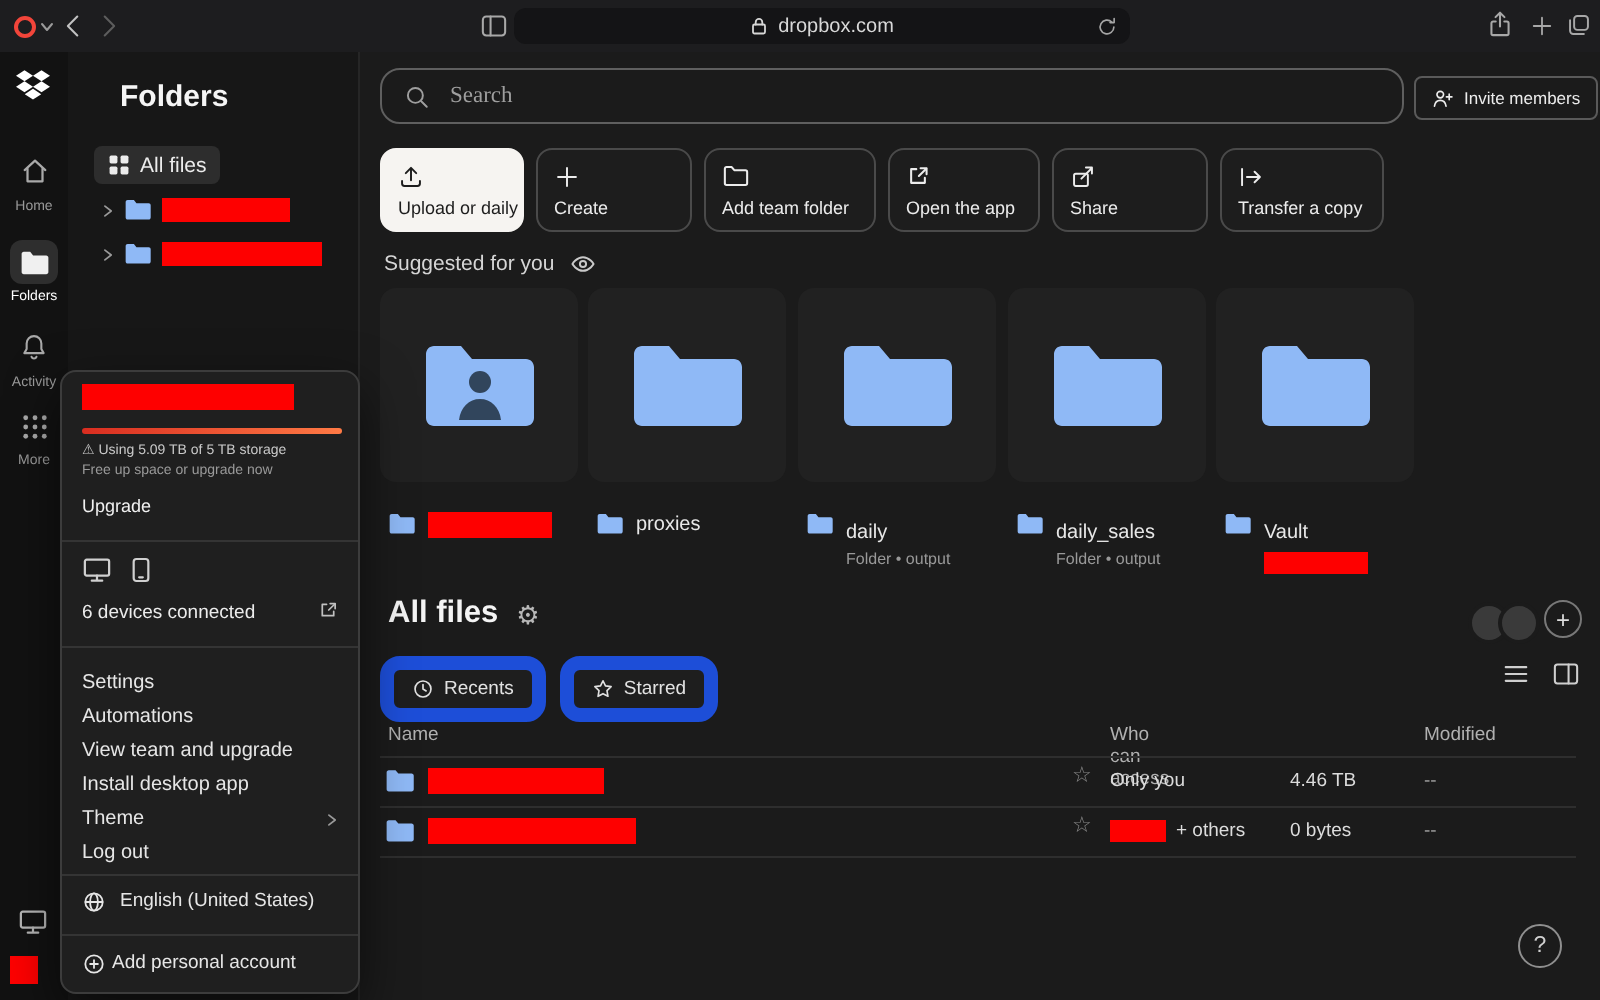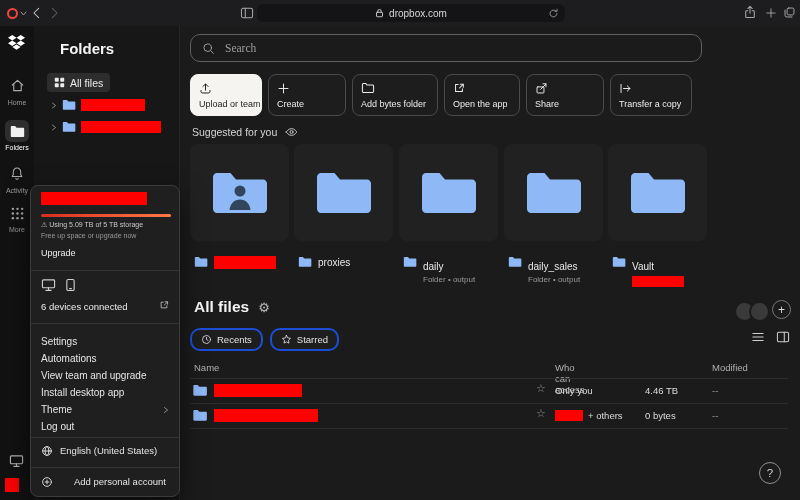--- a/index.html
+++ b/index.html
@@ -55,21 +55,21 @@
   .m-link{left:10px;top:46px;font-size:7px;color:#9a9a9a}
   .m-upgrade{left:10px;top:62px;font-size:9px;color:#f0f0f0}
   .m-div{left:0;height:1px;background:#343434;width:100%}
   .m-monitor{left:10px;top:92px;color:#d0d0d0}
   .m-phone{left:34px;top:92px;color:#d0d0d0}
   .m-devices{left:10px;top:115px;font-size:9.5px;color:#ececec}
   .m-ext{right:10px;top:114px;color:#c0c0c0}
   .menu-item{left:10px;right:10px;height:17px;font-size:10px;color:#e6e6e6;display:flex;align-items:center}
   .mi-chev{margin-left:auto;color:#9a9a9a}
   .m-lang{left:10px;top:256px;height:17px;display:flex;align-items:center;gap:7px;font-size:9.5px;color:#e6e6e6}
-  .m-add{left:10px;top:287px;height:17px;display:flex;align-items:center;gap:21px;font-size:9.5px;color:#e6e6e6}
+  .m-add{left:10px;top:287px;height:17px;display:flex;align-items:center;gap:3px;font-size:9.5px;color:#e6e6e6}
 
   
   .main>*{position:absolute}
   .search-bar{left:10px;top:8px;width:512px;height:28px;border:1px solid #5f5f5f;border-radius:10px;box-sizing:border-box;display:flex;align-items:center;gap:8px;padding:0 11px;color:#9e9e9e}
   .search-bar input{flex:1;background:transparent;border:none;outline:none;color:#e0e0e0;font-size:11.5px;font-family:Liberation Serif, serif}
   .search-bar input::placeholder{color:#9e9e9e}
   .invite-btn{left:527px;top:12px;height:20px;border:1px solid #5a5a5a;border-radius:4px;display:flex;align-items:center;gap:5px;padding:0 8px;font-size:8.5px;color:#ececec;background:#1b1b1b}
   .actions{left:10px;top:48px;display:flex;gap:6px}
   .abtn{position:relative;height:42px;border:1px solid #4a4a4a;border-radius:8px;background:#1d1d1d;color:#ececec;box-sizing:border-box}
   .abtn .aicon{position:absolute;top:7px;left:8px}
@@ -84,21 +84,21 @@
   .tn-red{width:62px;height:13px}
   .tn-red2{width:52px;height:11px;margin-top:2px}
   .sec-head{left:14px;top:272px;display:flex;align-items:center;gap:9px}
   .sec-title{font-size:15.5px;font-weight:bold;color:#f4f4f4}
   .sec-gear{font-size:13px;color:#b8b8b8;line-height:1}
   .avatars{left:554px;top:275px;display:flex}
   .av{width:17px;height:17px;border-radius:50%;background:#3a3a3a;border:2px solid #1b1b1b;box-sizing:content-box}
   .av+.av{margin-left:-6px}
   .add-member{left:592px;top:274px;width:19px;height:19px;border:1px solid #787878;border-radius:50%;display:flex;align-items:center;justify-content:center;font-size:12px;color:#dddddd;background:#1b1b1b;box-sizing:border-box}
   .chips{left:10px;top:302px;display:flex;gap:7px}
-  .chip{height:19px;border:2px solid #1d4ed8;border-radius:10px;display:inline-flex;align-items:center;gap:5px;padding:0 9px;font-size:9.5px;color:#e2e2e2;background:#1e1e1e}
+  .chip{height:19px;border:7px solid #1d4ed8;border-radius:10px;display:inline-flex;align-items:center;gap:5px;padding:0 9px;font-size:9.5px;color:#e2e2e2;background:#1e1e1e}
   .views{left:571px;top:305px;display:flex;gap:11px;color:#cfcfcf}
   .thead span{position:absolute;top:336px;font-size:9.5px;color:#b0b0b0}
   .th-name{left:14px}.th-access{left:375px}.th-size{left:465px}.th-mod{left:532px}
   .tdiv{left:10px;right:12px;height:1px;background:#2e2e2e}
   .trow{left:0;right:0;height:24px}
   .trow>*{position:absolute}
   .r-folder{left:12px;top:5px}
   .r-star{left:356px;top:4px;font-size:11px;color:#8a8a8a;line-height:1}
   .r-access{left:375px;top:6px;font-size:9.5px;color:#dcdcdc}
   .r-size{left:465px;top:6px;font-size:9.5px;color:#dcdcdc}
@@ -278,46 +278,56 @@
     <main class="main">
       <div class="search-bar">
         <span>
           <svg width="13" height="13" viewBox="0 0 16 16" class="sk">
               <circle cx="7" cy="7" r="4.6"></circle>
               <path d="M10.6 10.6L14 14"></path>
             </svg>
         </span>
         <input type="text" placeholder="Search" style="">
       </div>
+      <div class="invite-btn">
+        <span>
+          <svg width="11" height="11" viewBox="0 0 16 16" class="sk">
+              <circle cx="6" cy="4.8" r="2.4"></circle>
+              <path d="M1.8 13.2c.4-2.6 2-4.2 4.2-4.2s3.8 1.6 4.2 4.2"></path>
+              <path d="M12.5 4.5v4M10.5 6.5h4"></path>
+            </svg>
+        </span>
+        <span>Invite members</span>
+      </div>
 
       <div class="actions">
         <div class="abtn light" style="width:72px">
           <span class="aicon">
             <svg width="13" height="13" viewBox="0 0 16 16" class="sk">
                 <path d="M8 10V2.8M4.8 5.6L8 2.4l3.2 3.2"></path>
                 <path d="M2.5 10.5V12c0 .8.7 1.5 1.5 1.5h8c.8 0 1.5-.7 1.5-1.5v-1.5"></path>
               </svg>
           </span>
-          <span class="albl">Upload or team</span>
+          <span class="albl">Upload or daily</span>
         </div>
         <div class="abtn" style="width:78px">
           <span class="aicon">
             <svg width="13" height="13" viewBox="0 0 16 16" class="sk">
                 <path d="M8 2.5v11M2.5 8h11"></path>
               </svg>
           </span>
           <span class="albl">Create</span>
         </div>
         <div class="abtn" style="width:86px">
           <span class="aicon">
             <svg width="14" height="12" viewBox="0 0 16 14" class="sk">
                 <path d="M1.5 2.8c0-.6.4-1 1-1h3l1.5 1.8h6.5c.6 0 1 .4 1 1v6.6c0 .6-.4 1-1 1h-11c-.6 0-1-.4-1-1z"></path>
               </svg>
           </span>
-          <span class="albl">Add bytes folder</span>
+          <span class="albl">Add team folder</span>
         </div>
         <div class="abtn" style="width:76px">
           <span class="aicon">
             <svg width="12" height="12" viewBox="0 0 14 14" class="sk">
                 <path d="M6 3H3v8h8V8"></path>
                 <path d="M8.5 2.5H12V6"></path>
                 <path d="M11.8 2.8L7.5 7"></path>
               </svg>
           </span>
           <span class="albl">Open the app</span>

